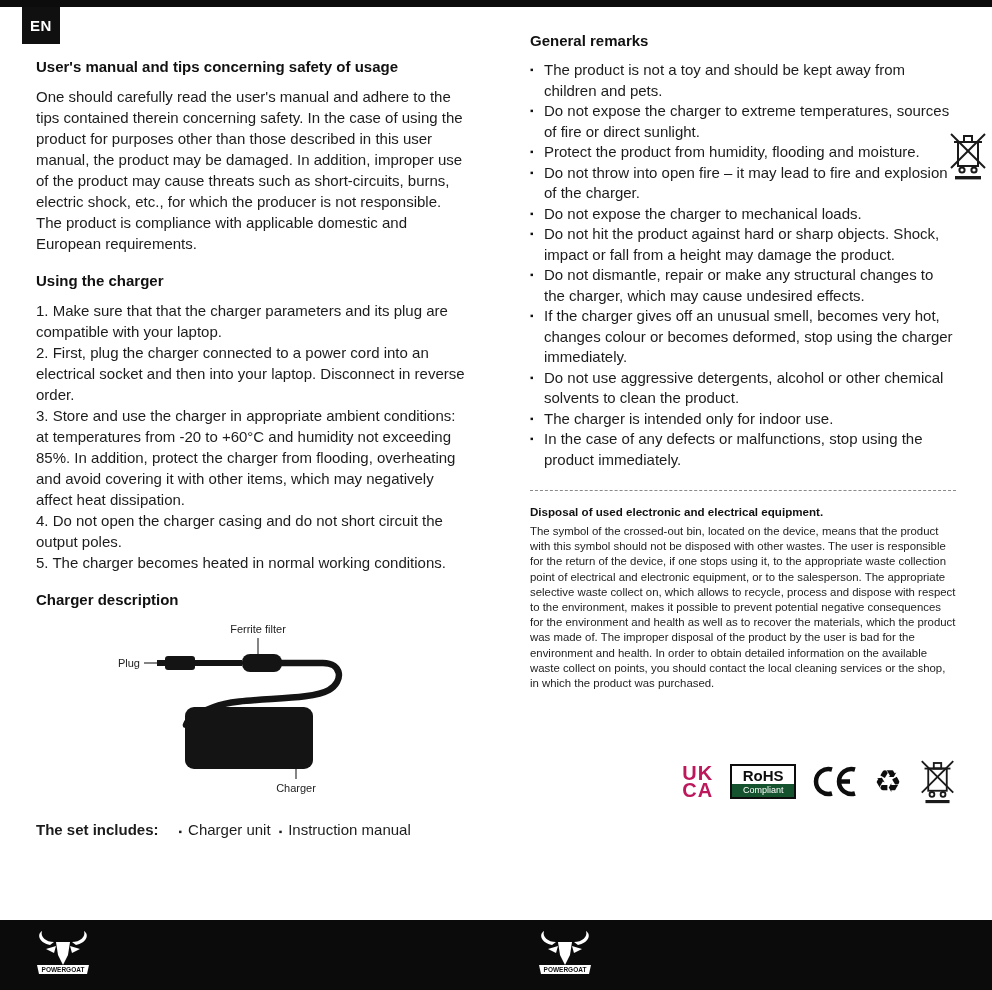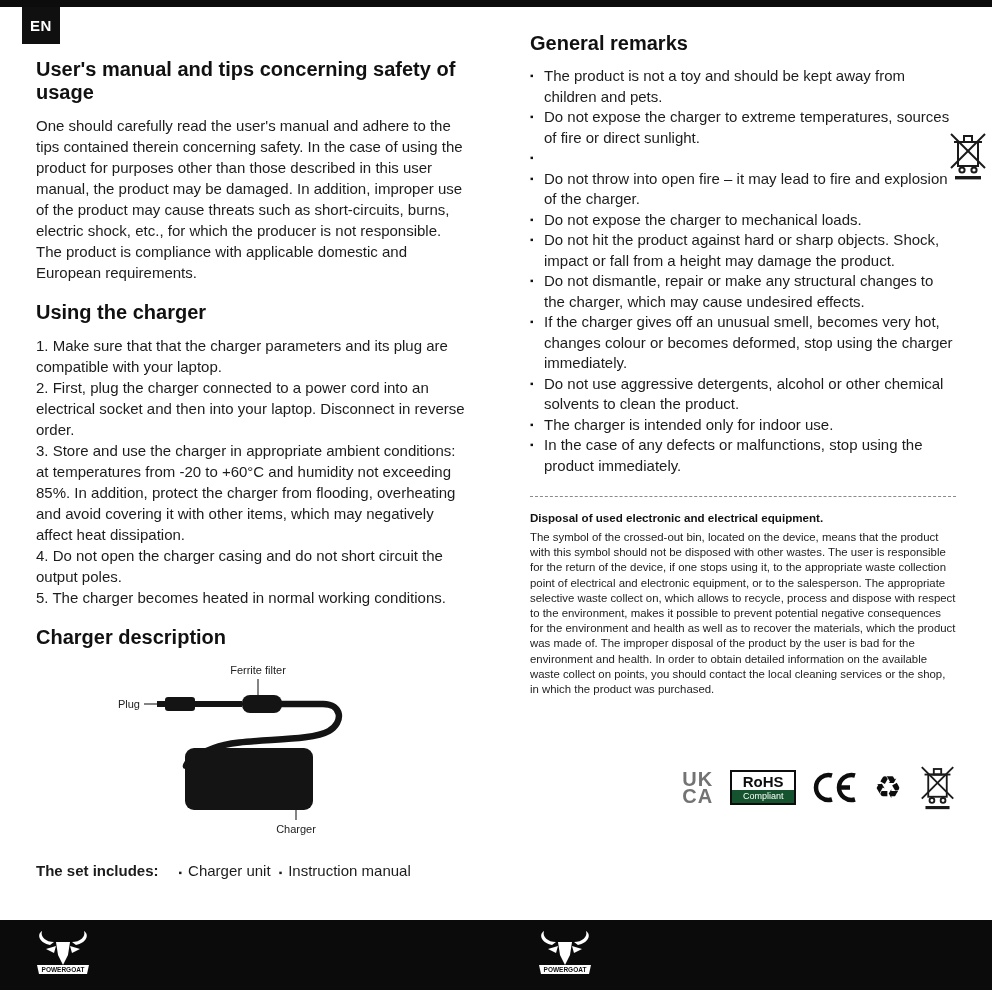--- a/index.html
+++ b/index.html
@@ -14,32 +14,32 @@
   .top-bar { position:absolute; top:0; left:0; width:992px; height:7px; background:#0c0c0c; }
   .lang-badge {
     position:absolute; top:7px; left:22px; width:38px; height:37px;
     background:#101010; color:#fff; display:flex; align-items:center; justify-content:center;
     font-weight:bold; font-size:15px; letter-spacing:0.5px;
   }
   .weee-top { position:absolute; top:130px; right:4px; }
   .content { display:flex; padding:0 36px; gap:62px; }
   .col-left { width:432px; padding-top:58px; }
   .col-right { width:426px; padding-top:32px; }
-  h2 { font-size:20px; font-weight:bold; color:#111; margin:0 0 11px 0; }
+  h2 { font-size:15px; font-weight:bold; color:#111; margin:0 0 11px 0; }
   h2.spaced { margin-top:18px; }
   .body { font-size:15px; line-height:21px; }
   .step { margin:0; }
   .bullets { list-style:none; }
   .bullets li { display:flex; font-size:15px; line-height:20.5px; }
   .bullets .marker { flex:none; width:14px; font-size:10px; line-height:20.5px; color:#111; }
   .divider { border-top:1.6px dashed #8a8a8a; margin:20px 0 14px 0; }
   h3.small-head { font-size:11.6px; font-weight:bold; color:#111; margin:0 0 6px 0; }
   .small { font-size:11.4px; line-height:15.2px; color:#222; }
   .marks { display:flex; align-items:center; justify-content:flex-end; gap:17px; margin-top:66px; }
-  .ukca { display:flex; flex-direction:column; font-weight:bold; font-size:20px; line-height:17px; letter-spacing:1px; color:#737373; }
+  .ukca { display:flex; flex-direction:column; font-weight:bold; font-size:20px; line-height:17px; letter-spacing:1px; color:#be185d; }
   .rohs { display:flex; flex-direction:column; border:2.5px solid #0d0d0d; width:66px; background:#fff; }
   .rohs-top { font-weight:bold; font-size:15px; text-align:center; padding:1px 2px 0 2px; color:#0d0d0d; }
   .rohs-bottom { background:#14532d; color:#fff; font-size:9px; text-align:center; padding:1px 0 2px 0; }
   .recycle { font-size:31px; line-height:31px; color:#0d0d0d; font-family:"DejaVu Sans", sans-serif; }
   .diagram { display:block; margin-top:4px; }
   .diagram text { font-size:11px; fill:#222; font-family:"Liberation Sans", sans-serif; }
   .set-line { display:flex; align-items:baseline; gap:20px; margin-top:16px; font-size:15px; }
   .set-label { font-weight:bold; }
   .set-item { display:inline-flex; align-items:baseline; gap:6px; margin-right:8px; }
   .set-item .sq { font-size:10px; }
@@ -131,20 +131,21 @@
           <span class="li-text">The product is not a toy and should be kept away from children and pets.</span>
         </li>
 
         <li>
           <span class="marker">▪</span>
           <span class="li-text">Do not expose the charger to extreme temperatures, sources of fire or direct sunlight.</span>
         </li>
 
         <li>
           <span class="marker">▪</span>
+          <span class="li-text">Protect the product from humidity, flooding and moisture.</span>
         </li>
 
         <li>
           <span class="marker">▪</span>
           <span class="li-text">Do not throw into open fire – it may lead to fire and explosion of the charger.</span>
         </li>
 
         <li>
           <span class="marker">▪</span>
           <span class="li-text">Do not expose the charger to mechanical loads.</span>

